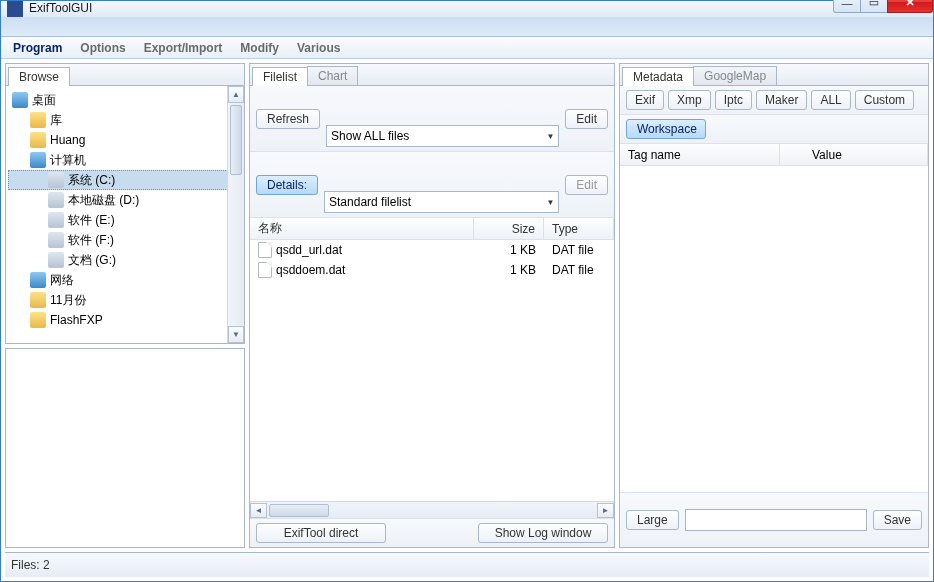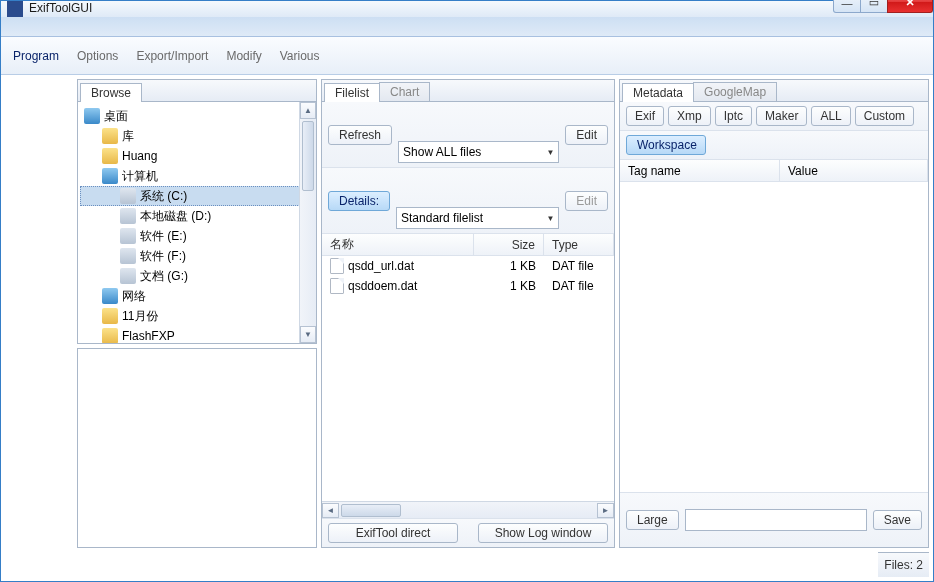--- a/index.html
+++ b/index.html
@@ -8,25 +8,25 @@
 
   .window { width:934px; height:582px; border:1px solid #357ec7; background:#fff; display:flex; flex-direction:column; box-shadow:0 0 8px rgba(0,0,0,.3);}
   .titlebar { height:36px; background:linear-gradient(to bottom,#f5f9fd,#dfeaf7 45%,#cddff3 46%,#dfeaf7); display:flex; padding:0 0 0 6px; border-bottom:1px solid #a8c0e0;}
   .titlebar .app-icon { width:16px; height:16px; background:#2a4b8d; display:inline-flex; align-items:center; justify-content:center; margin-right:6px;}
   .titlebar .title { color:#1a1a1a; font-size:12px; flex:1; }
   .win-controls { display:flex; height:20px; margin-top:-8px;}
   .win-btn { width:28px; height:20px; border:1px solid #8ca8cc; border-top:none; background:linear-gradient(to bottom,#f0f5fb,#d5e4f5); margin-left:-1px; display:flex; align-items:center; justify-content:center; font-size:11px; color:#333;}
   .win-btn.min { border-bottom-left-radius:3px;}
   .win-btn.close { width:46px; background:linear-gradient(to bottom,#f07a7a,#e43a3a 45%,#d01818 46%,#e83030); border-color:#a02020; color:#fff; border-bottom-right-radius:3px; font-weight:bold;}
 
-  .menubar { height:38px; background:linear-gradient(to bottom,#fafcff,#e8eff8); border-bottom:1px solid #b8cde6; display:flex; align-items:center; padding:0 4px; gap:2px;}
+  .menubar { height:22px; background:linear-gradient(to bottom,#fafcff,#e8eff8); border-bottom:1px solid #b8cde6; display:flex; align-items:center; padding:0 4px; gap:2px;font-weight:bold;}
   .menubar .item { padding:2px 8px; color:#6a6a6a; cursor:default;}
   .menubar .item.active { color:#0a246a; }
 
-  .client { flex:1; display:flex; flex-direction:column; background:#fff; padding:4px; gap:4px; overflow:hidden;align-items:flex-end;}
+  .client { flex:1; display:flex; flex-direction:column; background:#fff; padding:4px; gap:4px; overflow:hidden;}
   .panels { flex:1; display:flex; gap:4px; overflow:hidden;}
 
   .pane { border:1px solid #a9b7c9; background:linear-gradient(to bottom,#fdfdfe,#f1f4f9); display:flex; flex-direction:column; position:relative; overflow:hidden;}
   .tabstrip { height:22px; display:flex; align-items:flex-end; border-bottom:1px solid #a9b7c9; background:linear-gradient(to bottom,#f7f9fc,#e6ecf5); padding:0 2px;}
   .tab { padding:2px 10px; border:1px solid #a9b7c9; border-bottom:none; background:linear-gradient(to bottom,#fdfefe,#edf1f8); margin-right:-1px; position:relative; color:#333;}
   .tab.active { background:#fff; z-index:2; top:1px;}
   .tab.inactive { color:#888; background:linear-gradient(to bottom,#f2f4f8,#e3e8f0);}
   .pane-body { flex:1; background:#fff; overflow:auto; position:relative;}
 
   
@@ -78,21 +78,21 @@
   
   .right-col { width:310px;}
   .meta-toolbar { padding:4px 6px; display:flex; flex-wrap:wrap; gap:4px; border-bottom:1px solid #dbe2ec; background:linear-gradient(to bottom,#f7f9fc,#eef2f8);}
   .meta-toolbar .btn { padding:2px 8px;}
   .workspace-row { padding:4px 6px; border-bottom:1px solid #dbe2ec; background:linear-gradient(to bottom,#f7f9fc,#eef2f8);}
   .workspace-row .btn { width:80px; text-align:center;}
 
   .meta-header { display:flex; height:22px; border-bottom:1px solid #dbe2ec; background:linear-gradient(to bottom,#fdfefe,#eef2f8);}
   .meta-header div { padding:0 8px; display:flex; align-items:center; border-right:1px solid #dbe2ec;}
   .mh-tag { width:160px;}
-  .mh-val { flex:1;}
+  .mh-val { flex:1;margin-left:24px;}
 
   .meta-bottom { padding:16px 6px; display:flex; gap:6px; border-top:1px solid #dbe2ec; background:linear-gradient(to bottom,#f7f9fc,#eef2f8); align-items:center;}
   .meta-bottom .input { flex:1; height:22px; border:1px solid #a9b7c9; background:#fff;}
 
   .statusbar { height:20px; border-top:1px solid #a9b7c9; background:linear-gradient(to bottom,#f7f9fc,#e6ecf5); display:flex; align-items:center; padding:12px 6px; color:#333;}
 </style>
 </head>
 <body>
 
 <div class="window">

